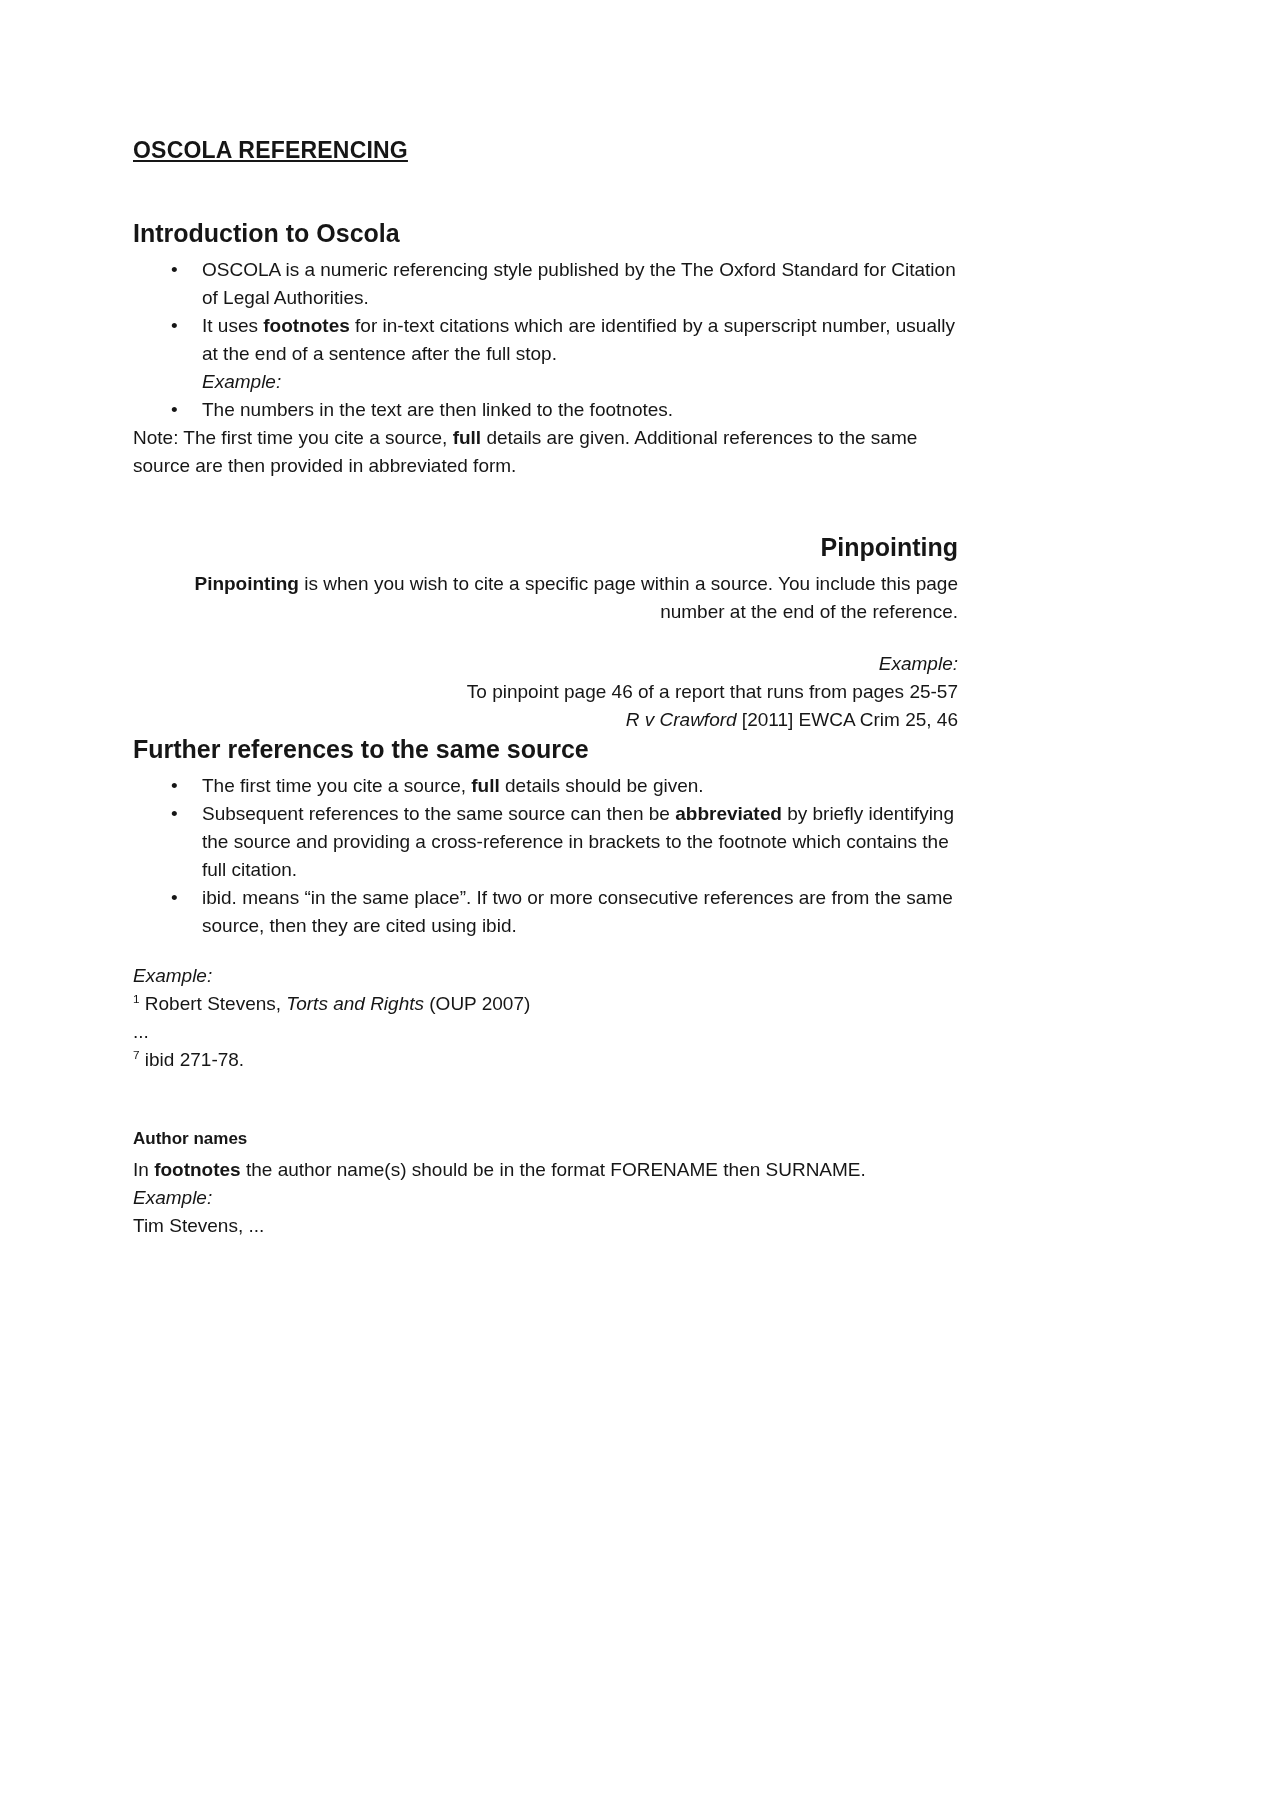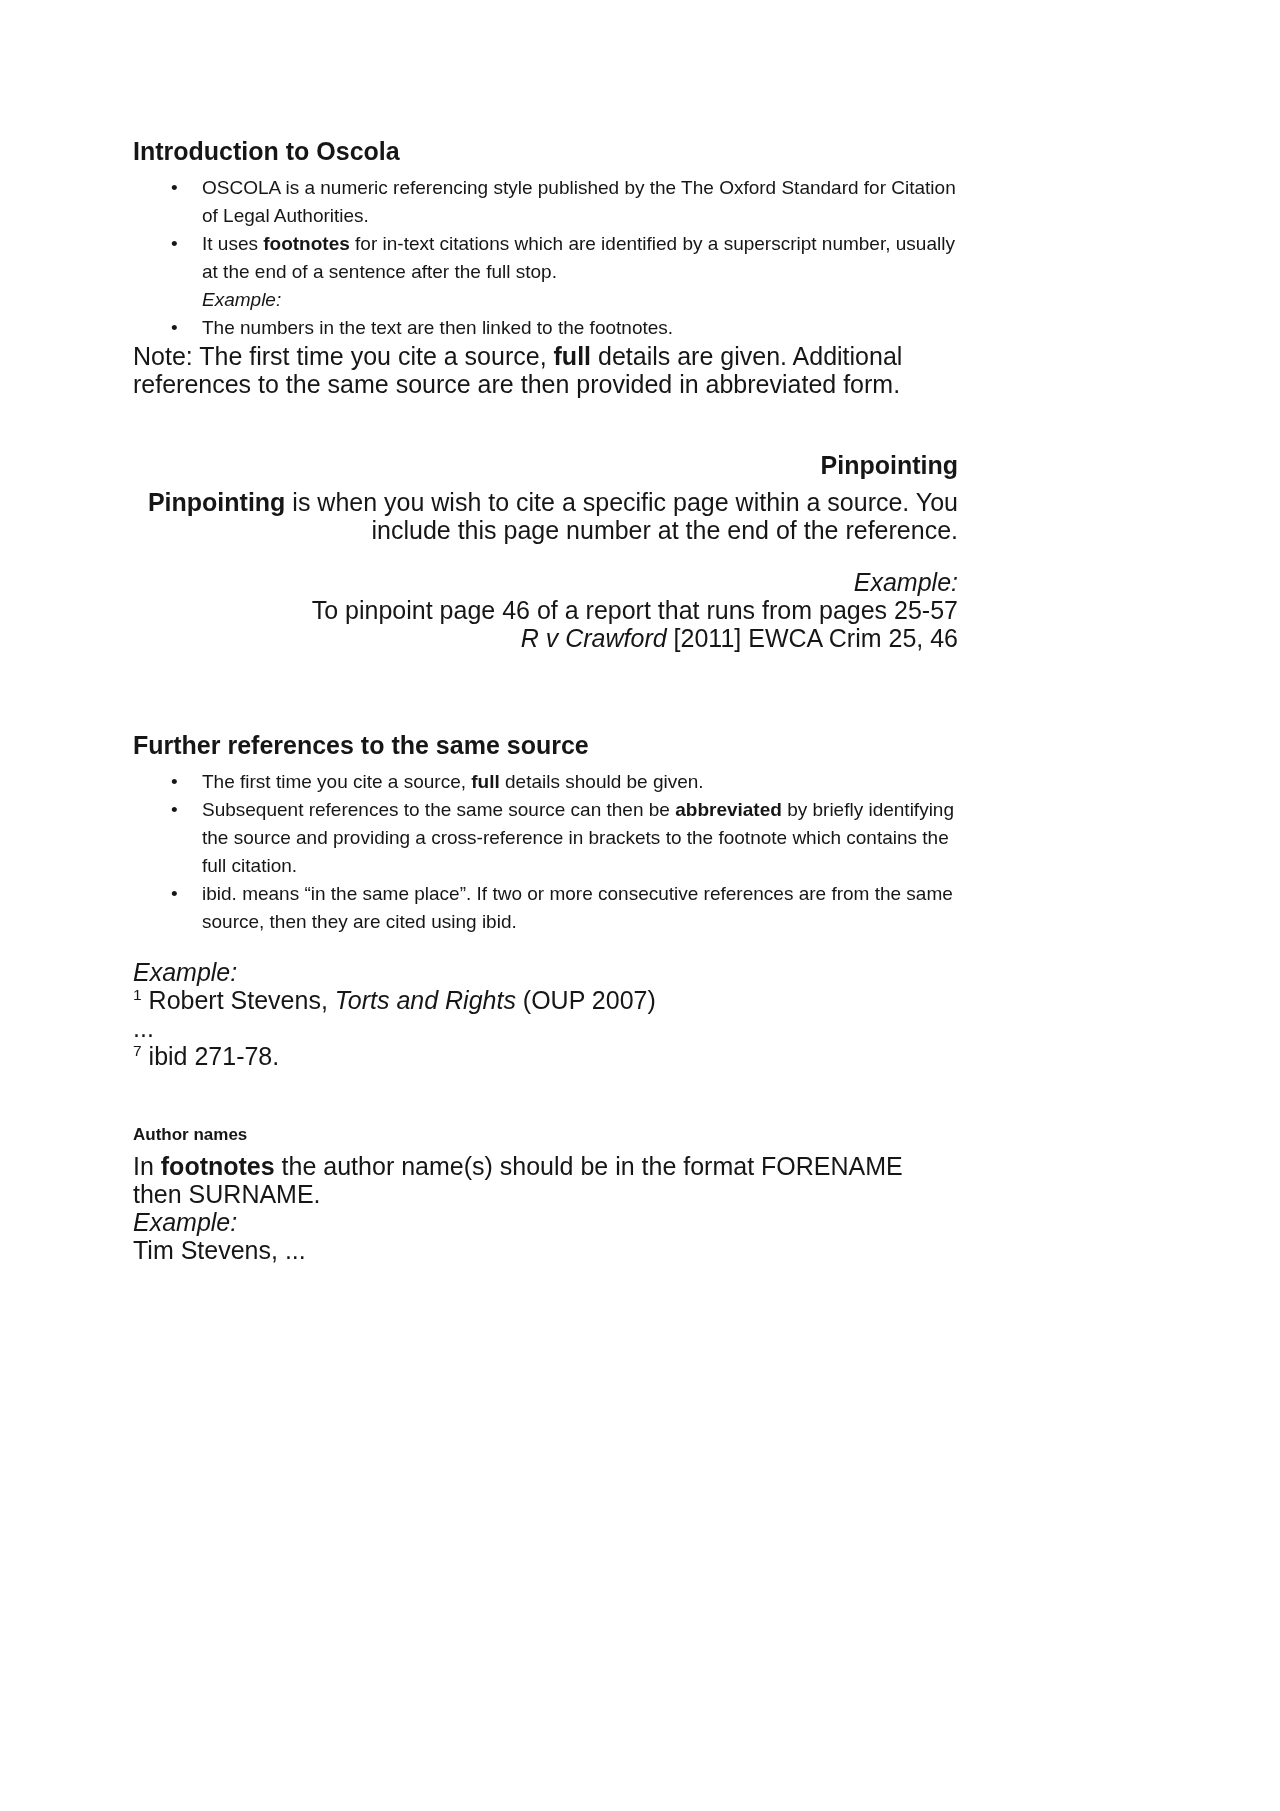--- a/index.html
+++ b/index.html
@@ -30,51 +30,52 @@
     line-height: 30px;
     margin-bottom: 8px;
   }
   h3.sub-heading {
     font-size: 17px;
     font-weight: bold;
     line-height: 26px;
     margin-bottom: 4px;
   }
   p, .line {
-    font-size: 25px;
+    font-size: 19px;
     line-height: 28px;
   }
   .bullet {
     position: relative;
     padding-left: 69px;
     font-size: 19px;
     line-height: 28px;
   }
   .bullet .marker {
     position: absolute;
     left: 38px;
     top: 0;
   }
   .bullet .sub-line {
     display: block;
   }
   .italic { font-style: italic; }
   b { font-weight: bold; }
   sup { font-size: 0.62em; line-height: 0; }
   .sect-pinpointing { margin-top: 52px; text-align: right; }
-  .sect-further { margin-top: 78px; }
+  .sect-further { }
   .sect-author { margin-top: 52px; }
   .pre-example-gap { margin-top: 24px; }
   .pre-example-gap-sm { margin-top: 22px; }
 </style>
 </head>
 <body>
 
 <div class="page">
 
+  <h1 class="doc-title">OSCOLA REFERENCING</h1>
 
   <section>
     <h2 class="section-heading">Introduction to Oscola</h2>
 
     <div class="bullet">
       <span class="marker">•</span>
       <span>OSCOLA is a numeric referencing style published by the The Oxford Standard for Citation of Legal Authorities.</span>
     </div>
 
     <div class="bullet">

